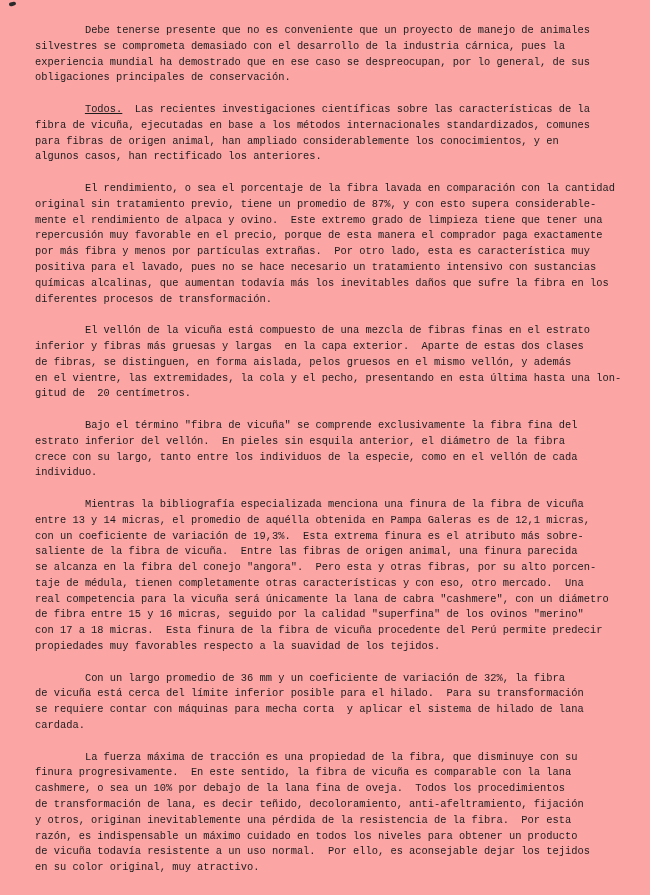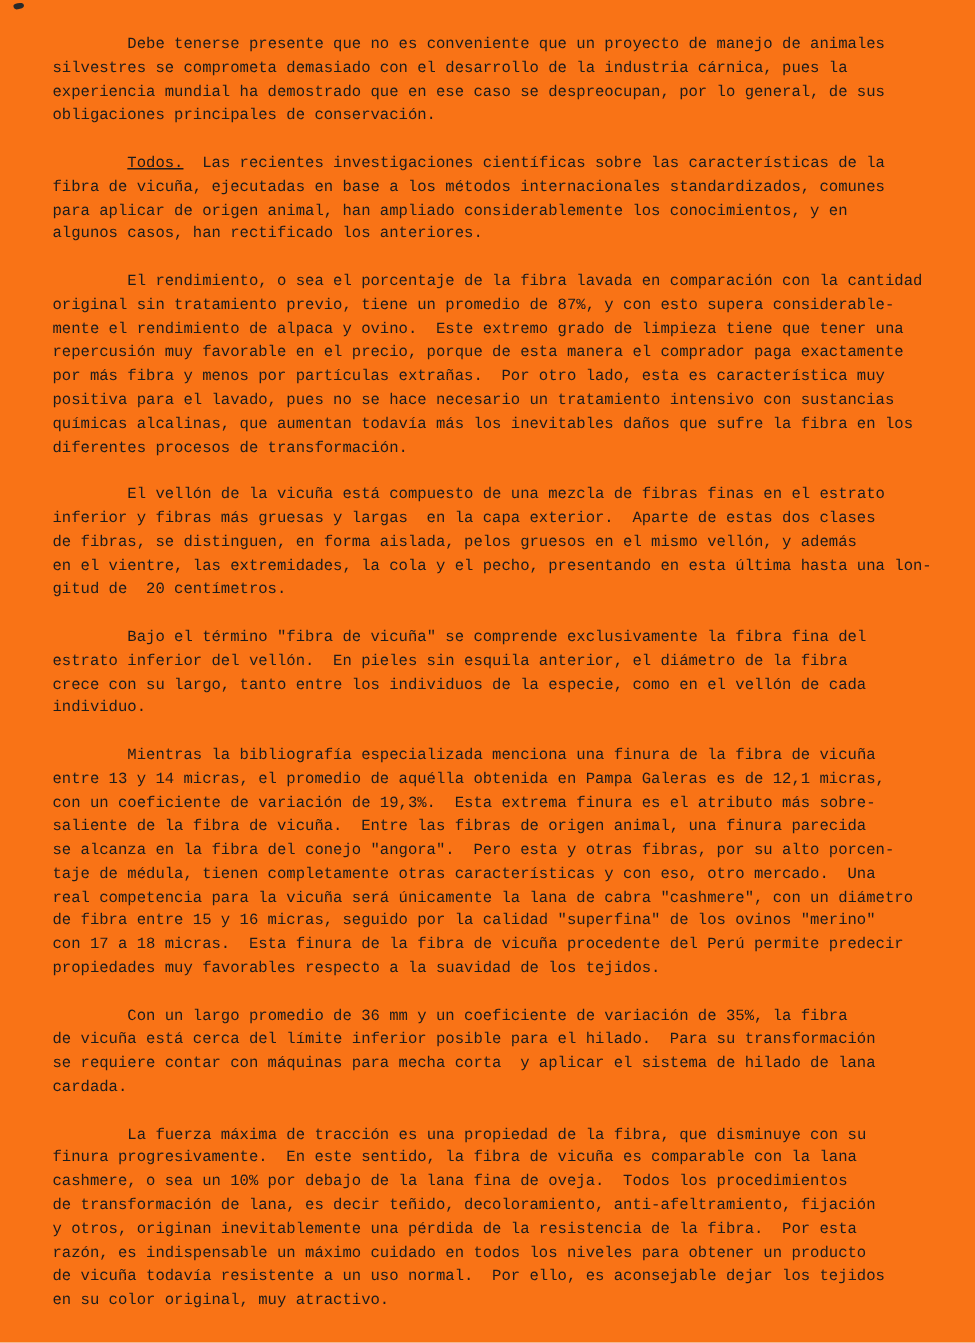--- a/index.html
+++ b/index.html
@@ -6,21 +6,21 @@
     margin: 0;
     padding: 0;
     background: #f1efe9;
   }
   .page {
     position: relative;
     width: 650px;
     height: 895px;
     box-sizing: border-box;
     padding: 23px 20px 10px 35px;
-    background: #f97316;
+    background: #fca5a5;
     color: #1c1c1c;
     font-family: "Liberation Mono", "DejaVu Sans Mono", monospace;
     font-size: 10.4px;
     line-height: 15.8px;
     overflow: hidden;
   }
   .para {
     margin: 0 0 15.8px 0;
     white-space: pre-wrap;
     word-break: normal;
@@ -48,21 +48,21 @@
 <div class="page">
   <span class="speck"></span>
 
   <p class="para">        Debe tenerse presente que no es conveniente que un proyecto de manejo de animales
 silvestres se comprometa demasiado con el desarrollo de la industria cárnica, pues la
 experiencia mundial ha demostrado que en ese caso se despreocupan, por lo general, de sus
 obligaciones principales de conservación.</p>
 
   <p class="para"><span>        </span><span class="lead">Todos.</span><span>  Las recientes investigaciones científicas sobre las características de la
 fibra de vicuña, ejecutadas en base a los métodos internacionales standardizados, comunes
-para aplicar de origen animal, han ampliado considerablemente los conocimientos, y en
+para fibras de origen animal, han ampliado considerablemente los conocimientos, y en
 algunos casos, han rectificado los anteriores.</span></p>
 
   <p class="para">        El rendimiento, o sea el porcentaje de la fibra lavada en comparación con la cantidad
 original sin tratamiento previo, tiene un promedio de 87%, y con esto supera considerable-
 mente el rendimiento de alpaca y ovino.  Este extremo grado de limpieza tiene que tener una
 repercusión muy favorable en el precio, porque de esta manera el comprador paga exactamente
 por más fibra y menos por partículas extrañas.  Por otro lado, esta es característica muy
 positiva para el lavado, pues no se hace necesario un tratamiento intensivo con sustancias
 químicas alcalinas, que aumentan todavía más los inevitables daños que sufre la fibra en los
 diferentes procesos de transformación.</p>
@@ -82,21 +82,21 @@
 entre 13 y 14 micras, el promedio de aquélla obtenida en Pampa Galeras es de 12,1 micras,
 con un coeficiente de variación de 19,3%.  Esta extrema finura es el atributo más sobre-
 saliente de la fibra de vicuña.  Entre las fibras de origen animal, una finura parecida
 se alcanza en la fibra del conejo "angora".  Pero esta y otras fibras, por su alto porcen-
 taje de médula, tienen completamente otras características y con eso, otro mercado.  Una
 real competencia para la vicuña será únicamente la lana de cabra "cashmere", con un diámetro
 de fibra entre 15 y 16 micras, seguido por la calidad "superfina" de los ovinos "merino"
 con 17 a 18 micras.  Esta finura de la fibra de vicuña procedente del Perú permite predecir
 propiedades muy favorables respecto a la suavidad de los tejidos.</p>
 
-  <p class="para">        Con un largo promedio de 36 mm y un coeficiente de variación de 35%, la fibra
+  <p class="para">        Con un largo promedio de 36 mm y un coeficiente de variación de 32%, la fibra
 de vicuña está cerca del límite inferior posible para el hilado.  Para su transformación
 se requiere contar con máquinas para mecha corta  y aplicar el sistema de hilado de lana
 cardada.</p>
 
   <p class="para">        La fuerza máxima de tracción es una propiedad de la fibra, que disminuye con su
 finura progresivamente.  En este sentido, la fibra de vicuña es comparable con la lana
 cashmere, o sea un 10% por debajo de la lana fina de oveja.  Todos los procedimientos
 de transformación de lana, es decir teñido, decoloramiento, anti-afeltramiento, fijación
 y otros, originan inevitablemente una pérdida de la resistencia de la fibra.  Por esta
 razón, es indispensable un máximo cuidado en todos los niveles para obtener un producto

